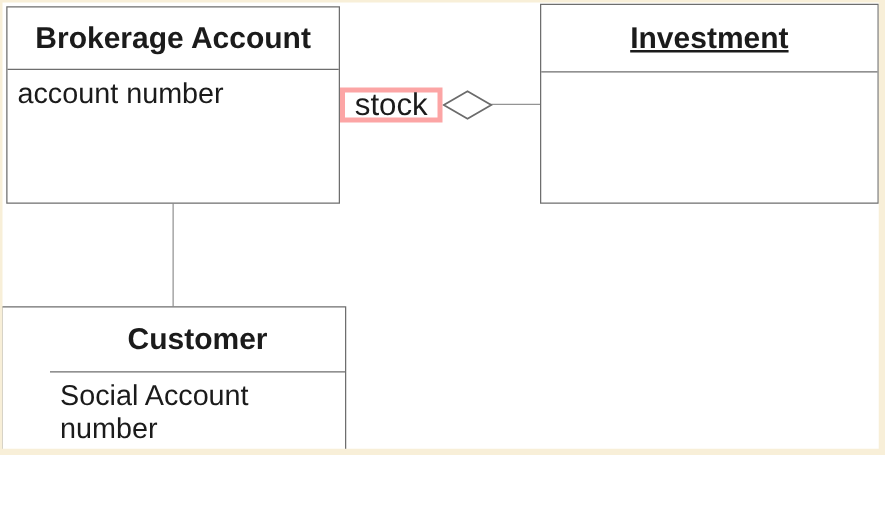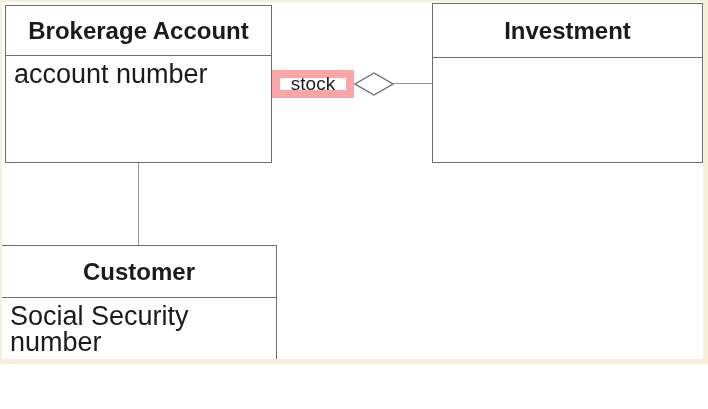--- a/index.html
+++ b/index.html
@@ -25,61 +25,61 @@
 
   
   .class-box {
     position: absolute;
     background: #ffffff;
     border: 1px solid #6e6e6e;
     box-sizing: border-box;
   }
   #box-brokerage { left: 5px;   top: 5px;   width: 267px; height: 158px; }
   #box-investment{ left: 432px; top: 3px;   width: 271px; height: 160px; }
-  #box-customer  { left: 1px;   top: 245px; width: 276px; height: 159px; }
+  #box-customer  { left: 1px;   top: 245px; width: 276px; height: 159px; padding-left: 38px; }
 
   .class-title {
     display: flex;
     align-items: center;
     justify-content: center;
     font-weight: bold;
     font-size: 24px;
     border-bottom: 1px solid #6e6e6e;
     box-sizing: border-box;
   }
   #box-brokerage .class-title { height: 50px; }
-  #box-investment .class-title { height: 54px; }
+  #box-investment .class-title { height: 54px; text-decoration: underline; }
   #box-customer  .class-title { height: 52px; }
 
   .class-attrs {
     padding: 5px 8px;
-    font-size: 27px;
+    font-size: 23px;
     line-height: 26px;
   }
   #box-investment .class-attrs { padding-left: 13px; padding-top: 3px; }
 
   
   .connector { position: absolute; background: #949494; }
   .v-line { left: 138px; top: 162px; width: 1px;  height: 84px; }
   .h-line { left: 392px; top: 83px;  width: 41px; height: 1px; }
 
   
   .assoc-label {
     position: absolute;
     left: 272px;
     top: 70px;
     width: 82px;
     height: 28px;
     box-sizing: border-box;
     background: #ffffff;
-    border: 8px solid #fca5a5;
+    border: 4px solid #fca5a5;
     display: flex;
     align-items: center;
     justify-content: center;
-    font-size: 19px;
+    font-size: 25px;
   }
 
   
   .diamond {
     position: absolute;
     left: 354px;
     top: 71px;
   }
 </style>
 </head>
@@ -99,21 +99,21 @@
 
   <div class="class-box" id="box-investment">
     <div class="class-title">Investment</div>
     <div class="class-attrs">
     </div>
   </div>
 
   <div class="class-box" id="box-customer">
     <div class="class-title">Customer</div>
     <div class="class-attrs">
-      <div>Social Security number</div>
+      <div>Social Account number</div>
     </div>
   </div>
 
   <div class="assoc-label">stock</div>
 
   <svg class="diamond" width="41" height="26" viewBox="0 0 41 26">
     <polygon points="1,13 20,2 39,13 20,24" fill="#ffffff" stroke="#6b6b6b" stroke-width="1.4"></polygon>
   </svg>
 
   <div class="frame frame-top"></div>

